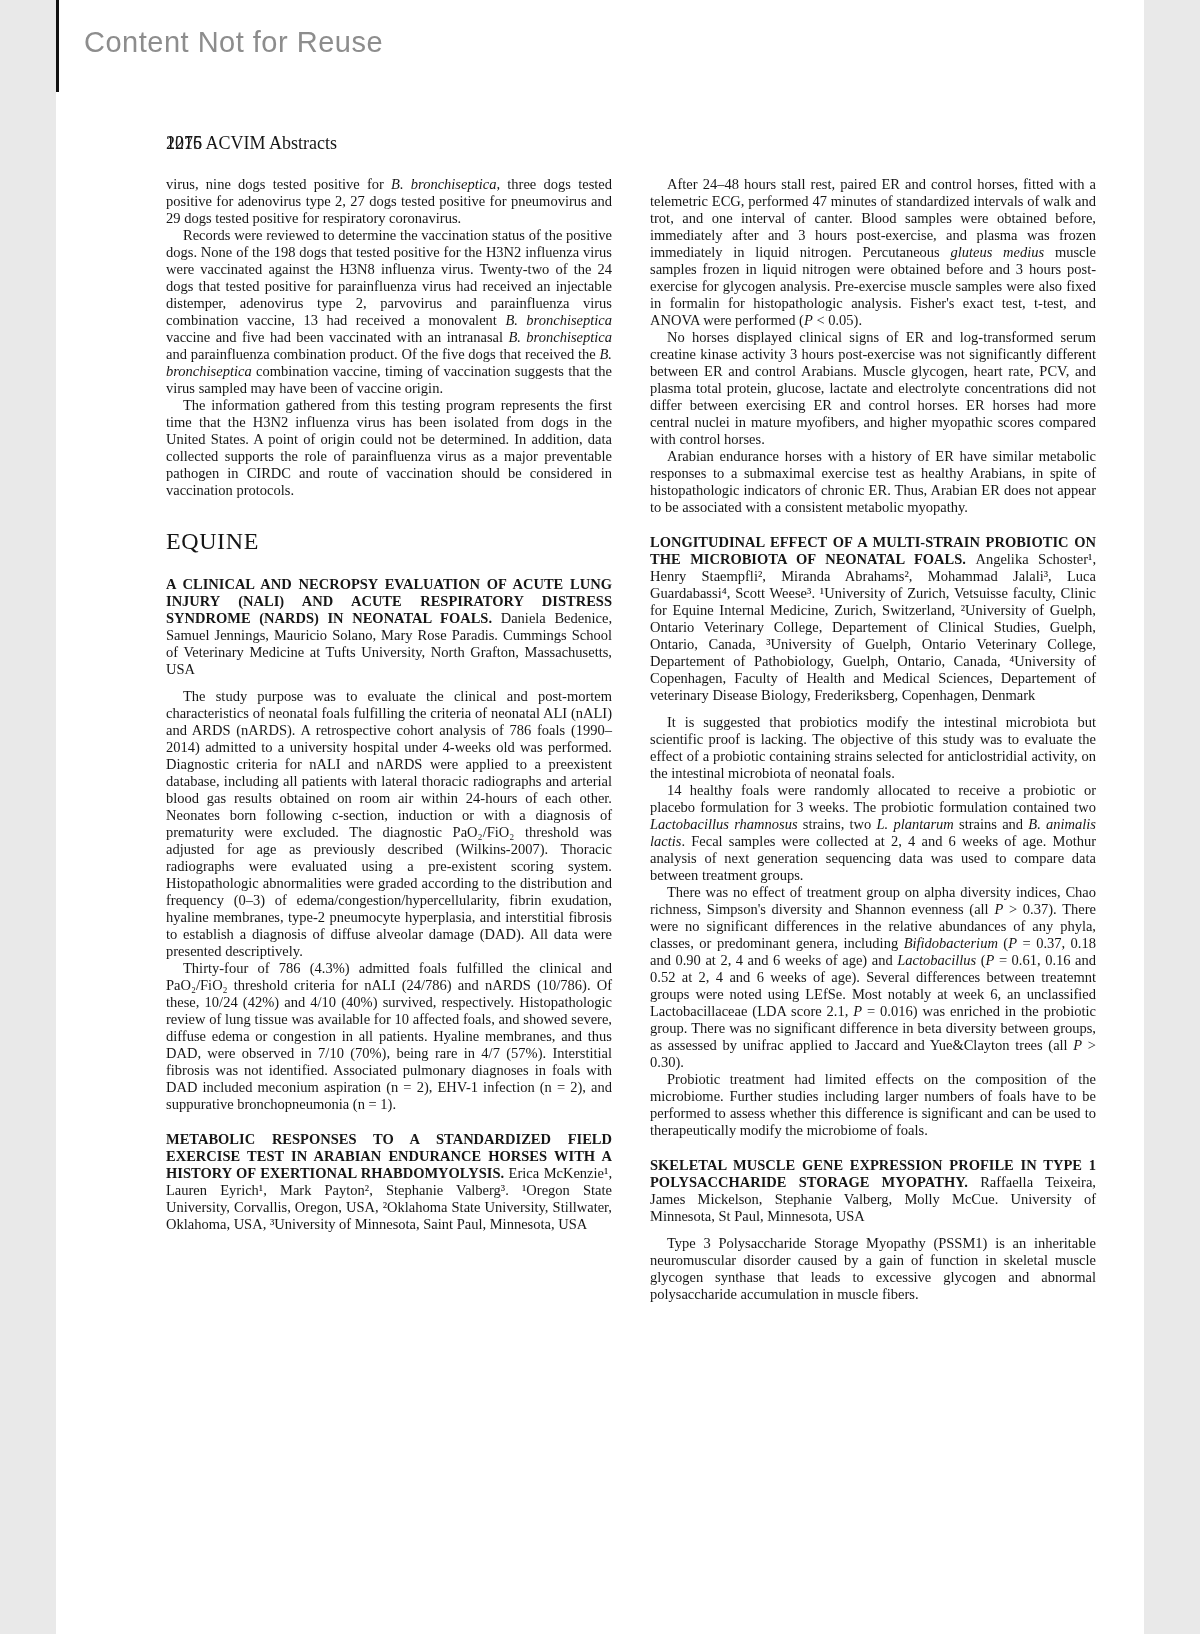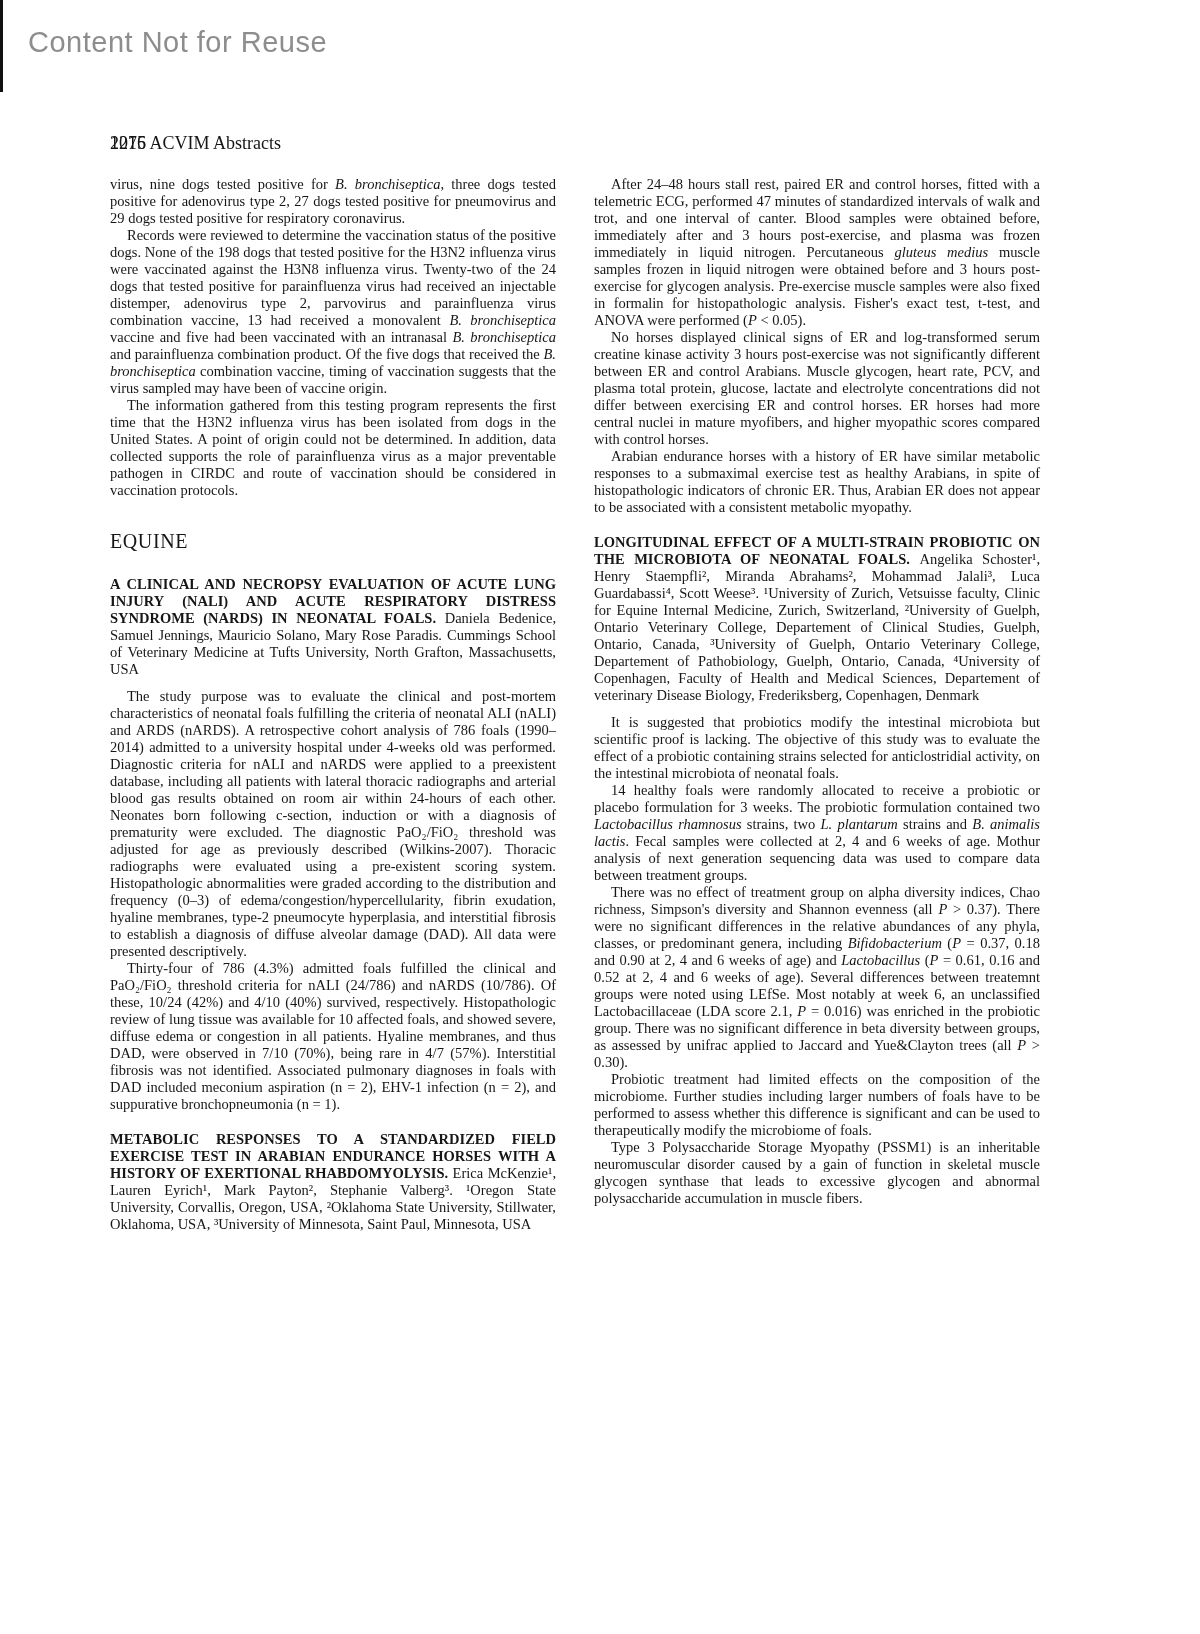--- a/index.html
+++ b/index.html
@@ -1,19 +1,19 @@
 <!DOCTYPE html>
 <html lang="en"><head>
 <meta charset="utf-8">
 <style>
   html,body{margin:0;padding:0;}
   body{background:#e9e9e9;}
   .page{
     position:relative;
-    width:1200px;
+    width:1088px;
     height:1634px;
     background:#ffffff;
     margin:0 auto;
     overflow:hidden;
     font-family:"Liberation Serif","DejaVu Serif",serif;
     color:#161616;
   }
   .edge-mark{
     position:absolute;
     left:0; top:0;
@@ -59,21 +59,21 @@
   }
   .para{
     margin:0;
     text-indent:17px;
   }
   .para.cont{
     text-indent:0;
   }
   .section{
     margin:34px 0 26px 0;
-    font-size:20px;
+    font-size:24px;
     font-weight:normal;
     letter-spacing:0.6px;
     text-align:left;
   }
   .title-block{
     margin:18px 0 10px 0;
     text-indent:0;
   }
   .seg-b{font-weight:700;}
   .seg-i{font-style:italic;}
@@ -108,18 +108,19 @@
 
     <div class="col">
       <p class="para"><span>After 24–48 hours stall rest, paired ER and control horses, fitted with a telemetric ECG, performed 47 minutes of standardized intervals of walk and trot, and one interval of canter. Blood samples were obtained before, immediately after and 3 hours post-exercise, and plasma was frozen immediately in liquid nitrogen. Percutaneous </span><span class="seg-i">gluteus medius</span><span> muscle samples frozen in liquid nitrogen were obtained before and 3 hours post-exercise for glycogen analysis. Pre-exercise muscle samples were also fixed in formalin for histopathologic analysis. Fisher's exact test, t-test, and ANOVA were performed (</span><span class="seg-i">P</span><span> &lt; 0.05).</span></p>
       <p class="para">No horses displayed clinical signs of ER and log-transformed serum creatine kinase activity 3 hours post-exercise was not significantly different between ER and control Arabians. Muscle glycogen, heart rate, PCV, and plasma total protein, glucose, lactate and electrolyte concentrations did not differ between exercising ER and control horses. ER horses had more central nuclei in mature myofibers, and higher myopathic scores compared with control horses.</p>
       <p class="para">Arabian endurance horses with a history of ER have similar metabolic responses to a submaximal exercise test as healthy Arabians, in spite of histopathologic indicators of chronic ER. Thus, Arabian ER does not appear to be associated with a consistent metabolic myopathy.</p>
       <p class="title-block"><span class="seg-b">LONGITUDINAL EFFECT OF A MULTI-STRAIN PROBIOTIC ON THE MICROBIOTA OF NEONATAL FOALS. </span><span class="seg-u">Angelika Schoster¹</span><span>, Henry Staempfli², Miranda Abrahams², Mohammad Jalali³, Luca Guardabassi⁴, Scott Weese³. ¹University of Zurich, Vetsuisse faculty, Clinic for Equine Internal Medicine, Zurich, Switzerland, ²University of Guelph, Ontario Veterinary College, Departement of Clinical Studies, Guelph, Ontario, Canada, ³University of Guelph, Ontario Veterinary College, Departement of Pathobiology, Guelph, Ontario, Canada, ⁴University of Copenhagen, Faculty of Health and Medical Sciences, Departement of veterinary Disease Biology, Frederiksberg, Copenhagen, Denmark</span></p>
       <p class="para">It is suggested that probiotics modify the intestinal microbiota but scientific proof is lacking. The objective of this study was to evaluate the effect of a probiotic containing strains selected for anticlostridial activity, on the intestinal microbiota of neonatal foals.</p>
       <p class="para"><span>14 healthy foals were randomly allocated to receive a probiotic or placebo formulation for 3 weeks. The probiotic formulation contained two </span><span class="seg-i">Lactobacillus rhamnosus</span><span> strains, two </span><span class="seg-i">L. plantarum</span><span> strains and </span><span class="seg-i">B. animalis lactis</span><span>. Fecal samples were collected at 2, 4 and 6 weeks of age. Mothur analysis of next generation sequencing data was used to compare data between treatment groups.</span></p>
       <p class="para"><span>There was no effect of treatment group on alpha diversity indices, Chao richness, Simpson's diversity and Shannon evenness (all </span><span class="seg-i">P</span><span> &gt; 0.37). There were no significant differences in the relative abundances of any phyla, classes, or predominant genera, including </span><span class="seg-i">Bifidobacterium</span><span> (</span><span class="seg-i">P</span><span> = 0.37, 0.18 and 0.90 at 2, 4 and 6 weeks of age) and </span><span class="seg-i">Lactobacillus</span><span> (</span><span class="seg-i">P</span><span> = 0.61, 0.16 and 0.52 at 2, 4 and 6 weeks of age). Several differences between treatemnt groups were noted using LEfSe. Most notably at week 6, an unclassified Lactobacillaceae (LDA score 2.1, </span><span class="seg-i">P</span><span> = 0.016) was enriched in the probiotic group. There was no significant difference in beta diversity between groups, as assessed by unifrac applied to Jaccard and Yue&amp;Clayton trees (all </span><span class="seg-i">P</span><span> &gt; 0.30).</span></p>
       <p class="para">Probiotic treatment had limited effects on the composition of the microbiome. Further studies including larger numbers of foals have to be performed to assess whether this difference is significant and can be used to therapeutically modify the microbiome of foals.</p>
+      <p class="title-block"><span class="seg-b">SKELETAL MUSCLE GENE EXPRESSION PROFILE IN TYPE 1 POLYSACCHARIDE STORAGE MYOPATHY. </span><span>Raffaella Teixeira, James Mickelson, Stephanie Valberg, </span><span class="seg-u">Molly McCue</span><span>. University of Minnesota, St Paul, Minnesota, USA</span></p>
       <p class="para">Type 3 Polysaccharide Storage Myopathy (PSSM1) is an inheritable neuromuscular disorder caused by a gain of function in skeletal muscle glycogen synthase that leads to excessive glycogen and abnormal polysaccharide accumulation in muscle fibers.</p>
     </div>
 
   </div>
 
 </div>
 
 </body></html>

